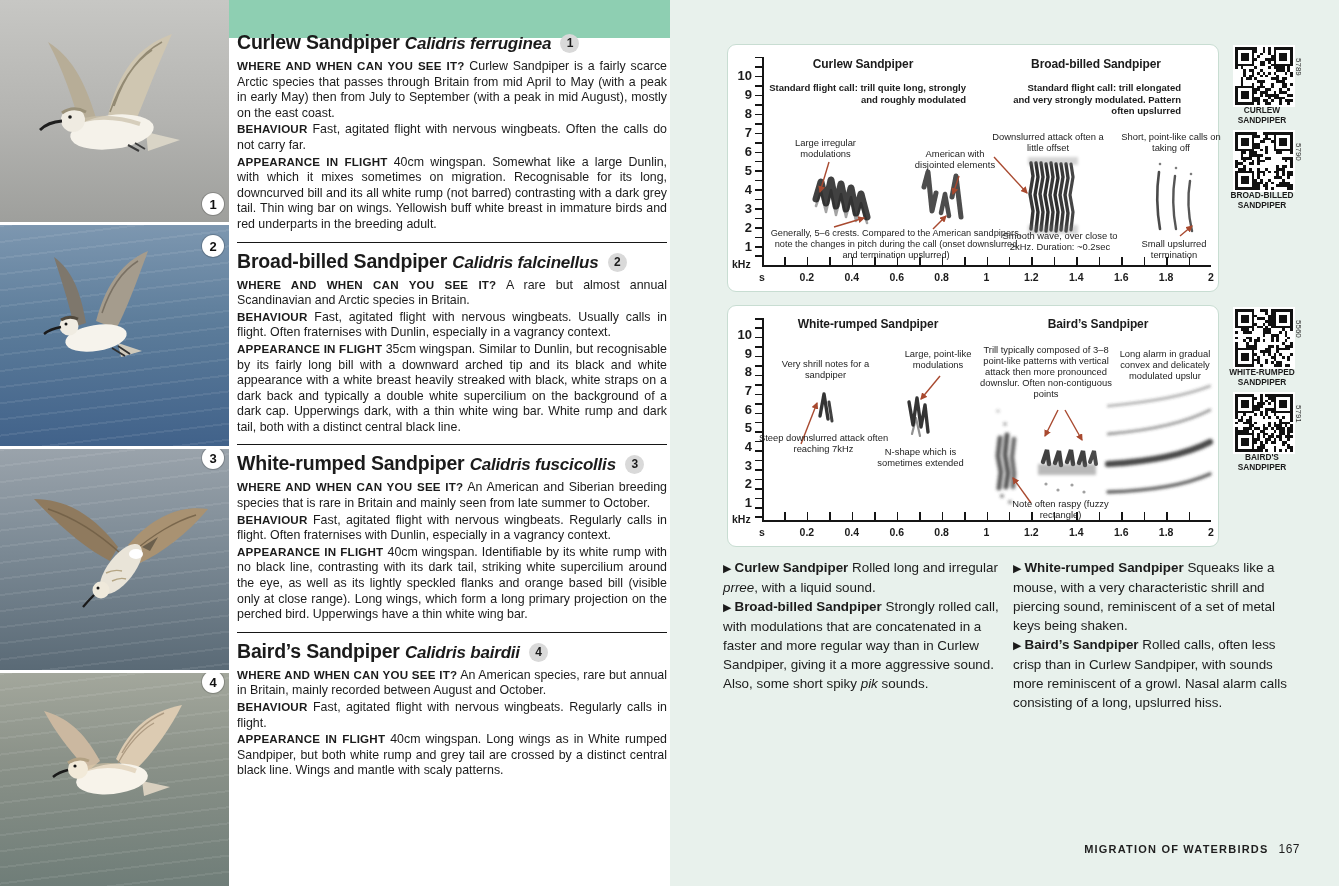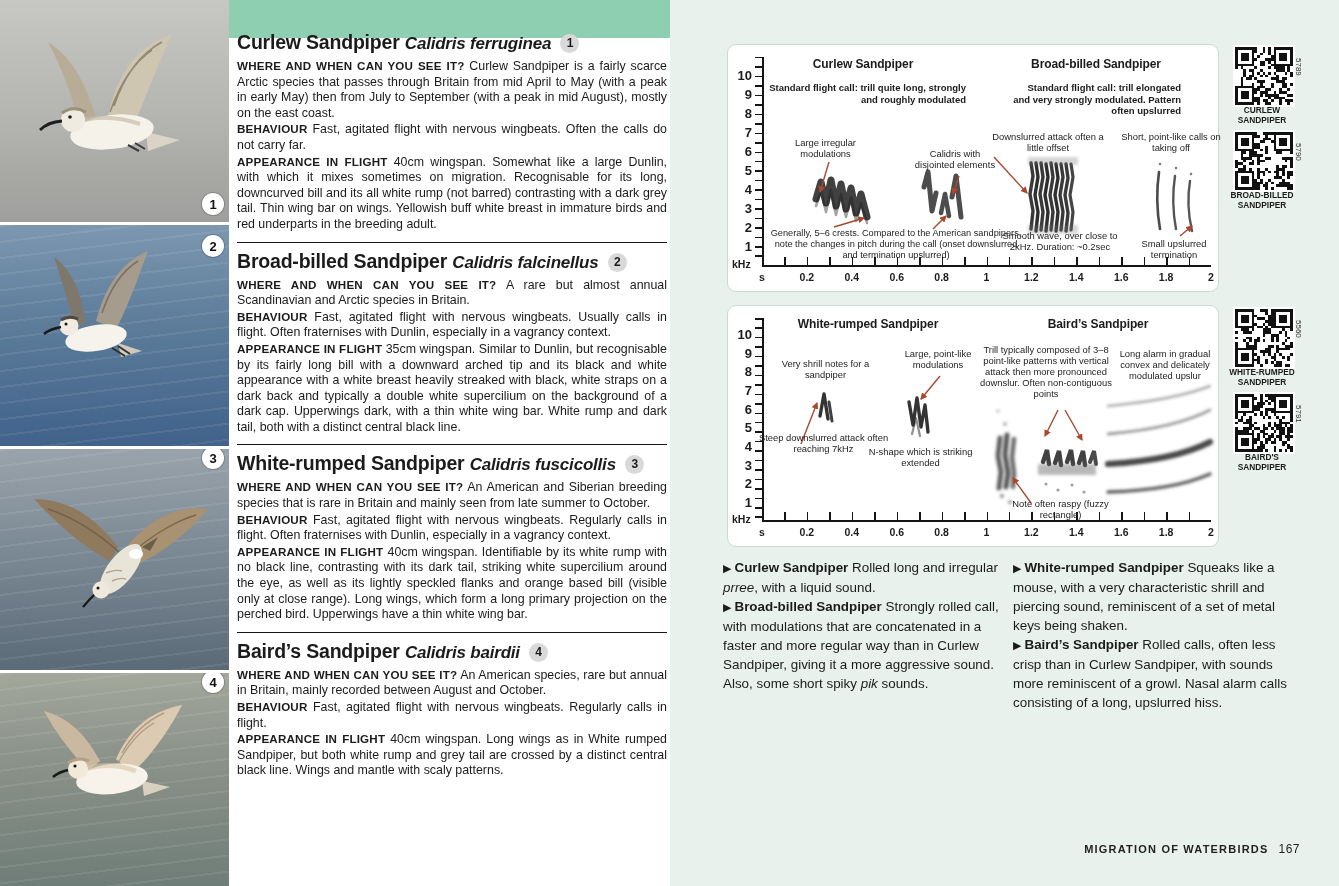--- a/index.html
+++ b/index.html
@@ -291,21 +291,21 @@
         <path d="M101,117 L92,147" marker-end="url(#ah1)"></path>
         <path d="M106,182 L136,173" marker-end="url(#ah1)"></path>
         <path d="M205,184 L218,171" marker-end="url(#ah1)"></path>
         <path d="M231,131 L225,149" marker-end="url(#ah1)"></path>
         <path d="M266,112 L299,148" marker-end="url(#ah1)"></path>
         <path d="M452,191 L464,181" marker-end="url(#ah1)"></path>
       </g>
     </svg>
 
     <div class="ann" style="left:45px;top:92px;width:105px;">Large irregular modulations</div>
-    <div class="ann" style="left:184px;top:103px;width:86px;">Calidris with disjointed elements</div>
+    <div class="ann" style="left:184px;top:103px;width:86px;">American with disjointed elements</div>
     <div class="ann" style="left:40px;top:183px;width:256px;font-size:9.2px;">Generally, 5–6 crests. Compared to the American sandpipers, note the changes in pitch during the call (onset downslurred and termination upslurred)</div>
     <div class="ann" style="left:255px;top:86px;width:130px;">Downslurred attack often a little offset</div>
     <div class="ann" style="left:272px;top:185px;width:120px;">Smooth wave, over close to 2kHz. Duration: ~0.2sec</div>
     <div class="ann" style="left:390px;top:86px;width:106px;">Short, point-like calls on taking off</div>
     <div class="ann" style="left:398px;top:193px;width:96px;">Small upslurred termination</div>
   </div>
 
   <div class="panel p2" id="panel2">
     <div class="ctitle" style="left:55px;top:11px;width:170px;">White-rumped Sandpiper</div>
     <div class="ctitle" style="left:300px;top:11px;width:140px;">Baird’s Sandpiper</div>
@@ -393,21 +393,21 @@
         <path d="M212,70 L193,93" marker-end="url(#ah2)"></path>
         <path d="M330,104 L317,130" marker-end="url(#ah2)"></path>
         <path d="M337,104 L354,134" marker-end="url(#ah2)"></path>
         <path d="M303,197 L285,172" marker-end="url(#ah2)"></path>
       </g>
     </svg>
 
     <div class="ann" style="left:40px;top:52px;width:115px;">Very shrill notes for a sandpiper</div>
     <div class="ann" style="left:28px;top:126px;width:135px;">Steep downslurred attack often reaching 7kHz</div>
     <div class="ann" style="left:155px;top:42px;width:110px;">Large, point-like modulations</div>
-    <div class="ann" style="left:140px;top:140px;width:105px;">N-shape which is striking extended</div>
+    <div class="ann" style="left:140px;top:140px;width:105px;">N-shape which is sometimes extended</div>
     <div class="ann" style="left:243px;top:38px;width:150px;">Trill typically composed of 3–8 point-like patterns with vertical attack then more pronounced downslur. Often non-contiguous points</div>
     <div class="ann" style="left:270px;top:192px;width:125px;">Note often raspy (fuzzy rectangle)</div>
     <div class="ann" style="left:383px;top:42px;width:108px;">Long alarm in gradual convex and delicately modulated upslur</div>
   </div>
 
   <div class="qrbox" style="top:45px;">
       <svg class="qr" viewBox="0 0 21 21">
         <rect x="0" y="0" width="1" height="1"></rect>
         <rect x="1" y="0" width="1" height="1"></rect>
         <rect x="2" y="0" width="1" height="1"></rect>

